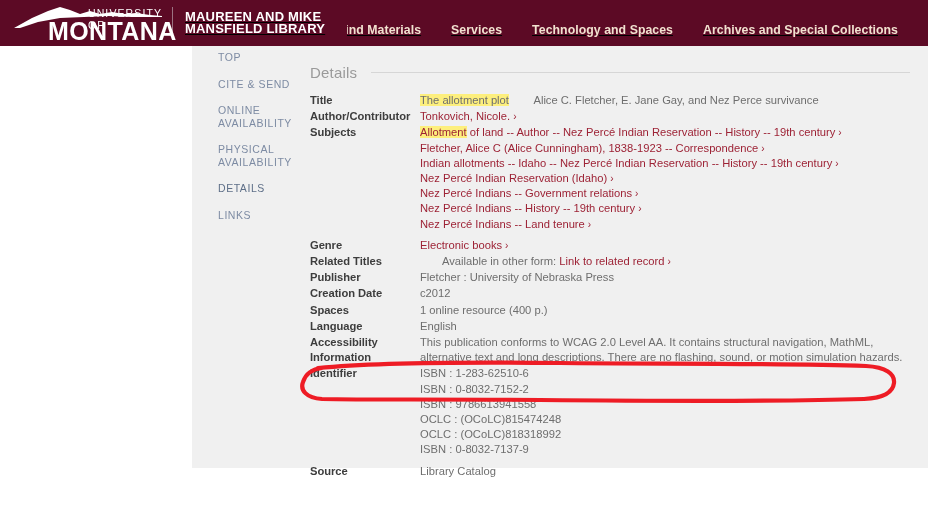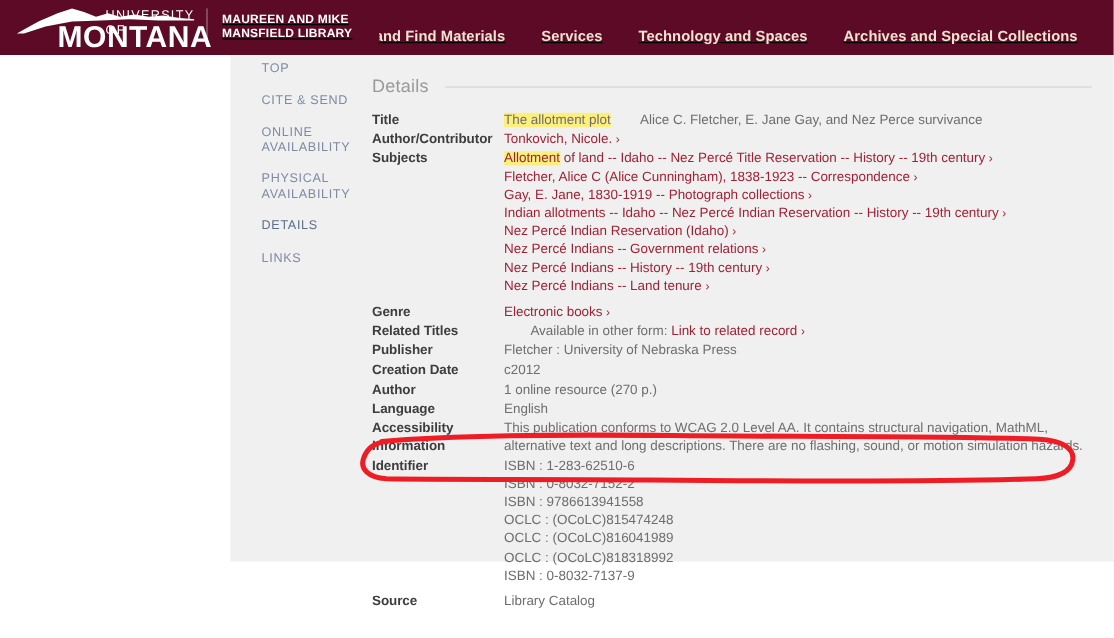--- a/index.html
+++ b/index.html
@@ -66,21 +66,21 @@
   }
   .logo-divider {
     width: 1px;
     height: 32px;
     background: #9c7282;
     margin: 0 12px 0 10px;
     flex: 0 0 auto;
   }
   .logo-library {
     color: #ffffff;
-    font-size: 10px;
+    font-size: 13px;
     line-height: 12.5px;
     letter-spacing: 0.2px;
     font-weight: 600;
     flex: 0 0 auto;
   }
   .main-nav {
     display: flex;
     align-items: center;
     margin-left: 22px;
     margin-top: 14px;
@@ -286,23 +286,22 @@
       <div class="field-row">
         <div class="field-label">Author/Contributor</div>
         <div class="field-value">
           <span class="lnk">Tonkovich, Nicole.</span><span class="chev">›</span>
         </div>
       </div>
 
       <div class="field-row">
         <div class="field-label">Subjects</div>
         <div class="field-value">
-          <div class="value-line"><span class="lnk"><span class="hl">Allotment</span><span> of land -- Idaho -- Nez Percé Title Reservation -- History -- 19th century</span></span><span class="chev">›</span></div>
+          <div class="value-line"><span class="lnk"><span class="hl">Allotment</span><span> of land -- Author -- Nez Percé Indian Reservation -- History -- 19th century</span></span><span class="chev">›</span></div>
           <div class="value-line"><span class="lnk"><span class="hl"></span><span>Fletcher, Alice C (Alice Cunningham), 1838-1923 -- Correspondence</span></span><span class="chev">›</span></div>
-          <div class="value-line"><span class="lnk"><span class="hl"></span><span>Gay, E. Jane, 1830-1919 -- Photograph collections</span></span><span class="chev">›</span></div>
           <div class="value-line"><span class="lnk"><span class="hl"></span><span>Indian allotments -- Idaho -- Nez Percé Indian Reservation -- History -- 19th century</span></span><span class="chev">›</span></div>
           <div class="value-line"><span class="lnk"><span class="hl"></span><span>Nez Percé Indian Reservation (Idaho)</span></span><span class="chev">›</span></div>
           <div class="value-line"><span class="lnk"><span class="hl"></span><span>Nez Percé Indians -- Government relations</span></span><span class="chev">›</span></div>
           <div class="value-line"><span class="lnk"><span class="hl"></span><span>Nez Percé Indians -- History -- 19th century</span></span><span class="chev">›</span></div>
           <div class="value-line"><span class="lnk"><span class="hl"></span><span>Nez Percé Indians -- Land tenure</span></span><span class="chev">›</span></div>
         </div>
       </div>
 
       <div class="field-row row-gap">
         <div class="field-label">Genre</div>
@@ -322,42 +321,41 @@
         <div class="field-label">Publisher</div>
         <div class="field-value">Fletcher : University of Nebraska Press</div>
       </div>
 
       <div class="field-row">
         <div class="field-label">Creation Date</div>
         <div class="field-value">c2012</div>
       </div>
 
       <div class="field-row">
-        <div class="field-label">Author</div>
-        <div class="field-value">1 online resource (270 p.)</div>
+        <div class="field-label">Spaces</div>
+        <div class="field-value">1 online resource (400 p.)</div>
       </div>
 
       <div class="field-row">
         <div class="field-label">Language</div>
         <div class="field-value">English</div>
       </div>
 
       <div class="field-row">
         <div class="field-label">Accessibility Information</div>
         <div class="field-value">This publication conforms to WCAG 2.0 Level AA. It contains structural navigation, MathML, alternative text and long descriptions. There are no flashing, sound, or motion simulation hazards.</div>
       </div>
 
       <div class="field-row">
         <div class="field-label">Identifier</div>
         <div class="field-value">
           <div class="value-line">ISBN : 1-283-62510-6</div>
           <div class="value-line">ISBN : 0-8032-7152-2</div>
           <div class="value-line">ISBN : 9786613941558</div>
           <div class="value-line">OCLC : (OCoLC)815474248</div>
-          <div class="value-line">OCLC : (OCoLC)816041989</div>
           <div class="value-line">OCLC : (OCoLC)818318992</div>
           <div class="value-line">ISBN : 0-8032-7137-9</div>
         </div>
       </div>
 
       <div class="field-row row-gap">
         <div class="field-label">Source</div>
         <div class="field-value">Library Catalog</div>
       </div>
 

